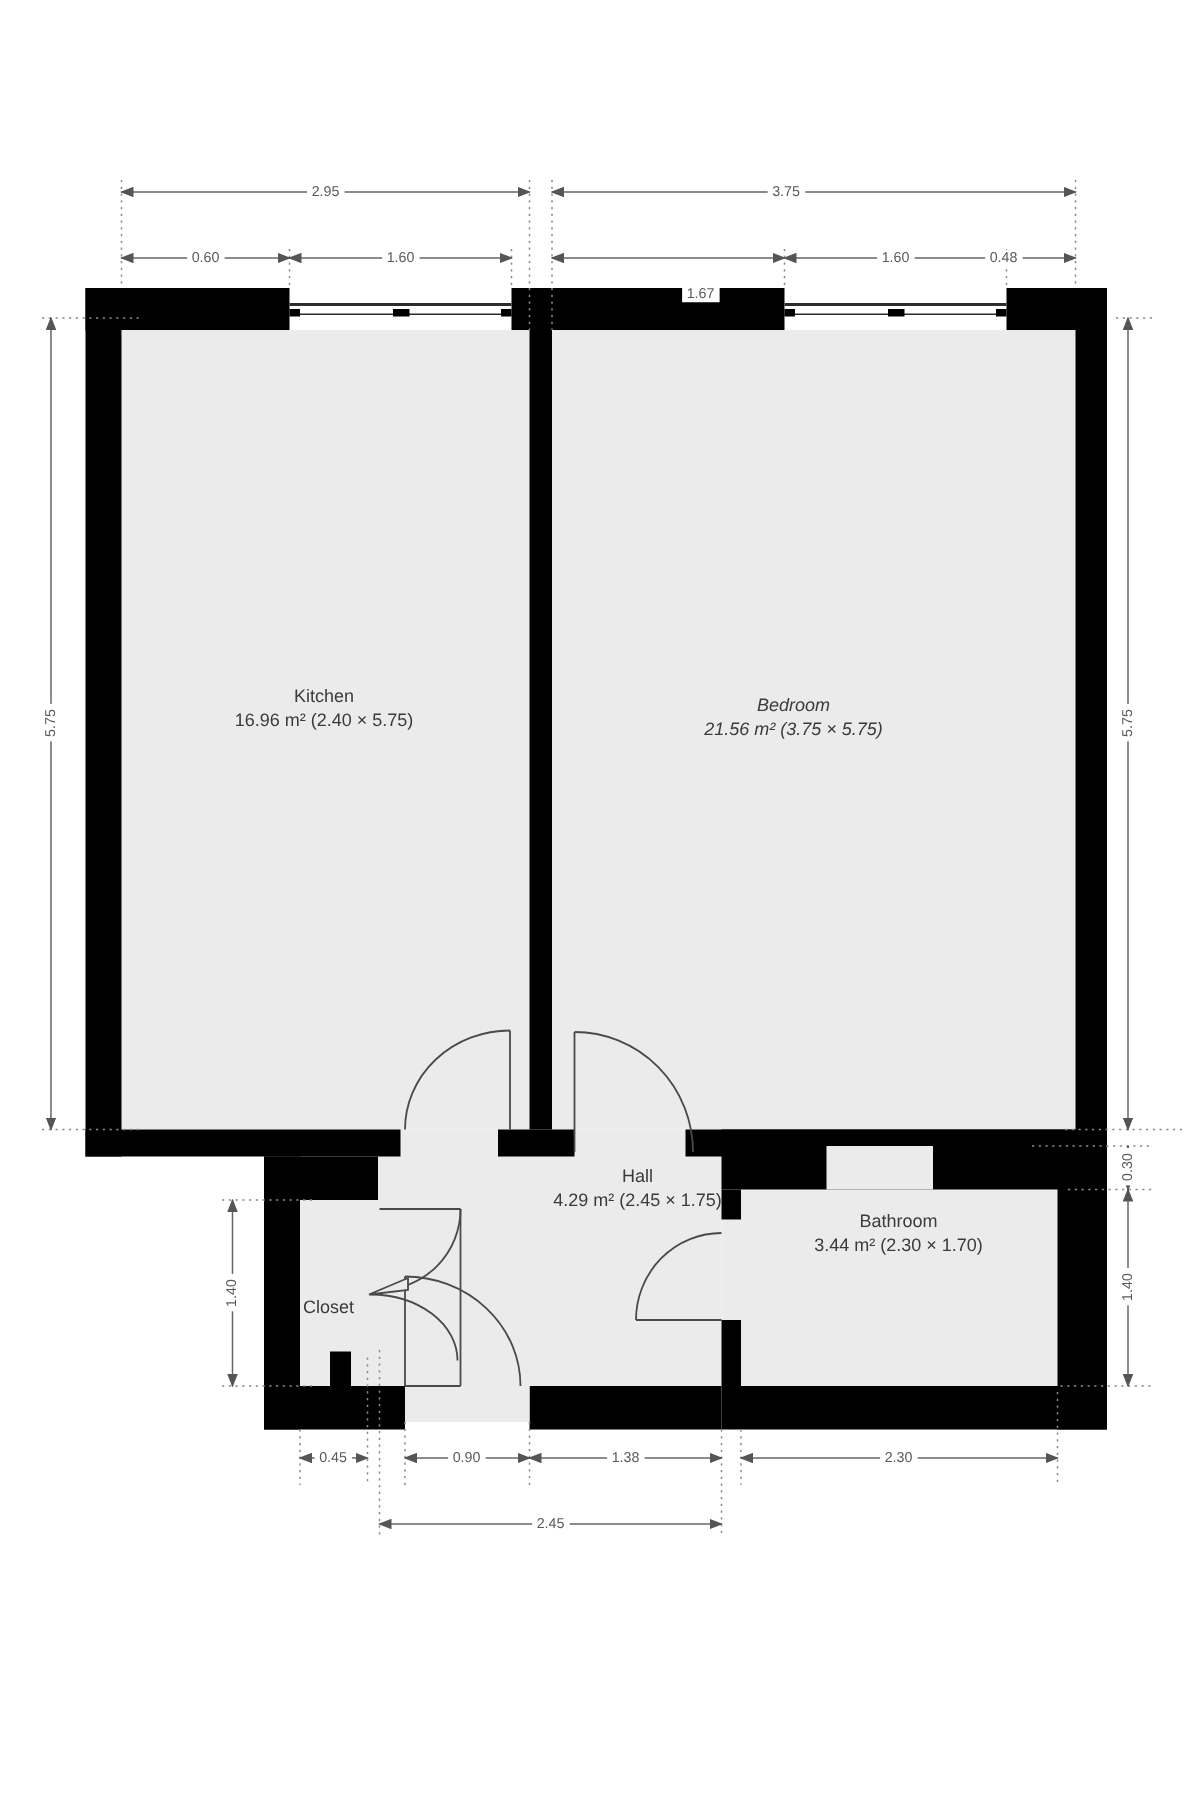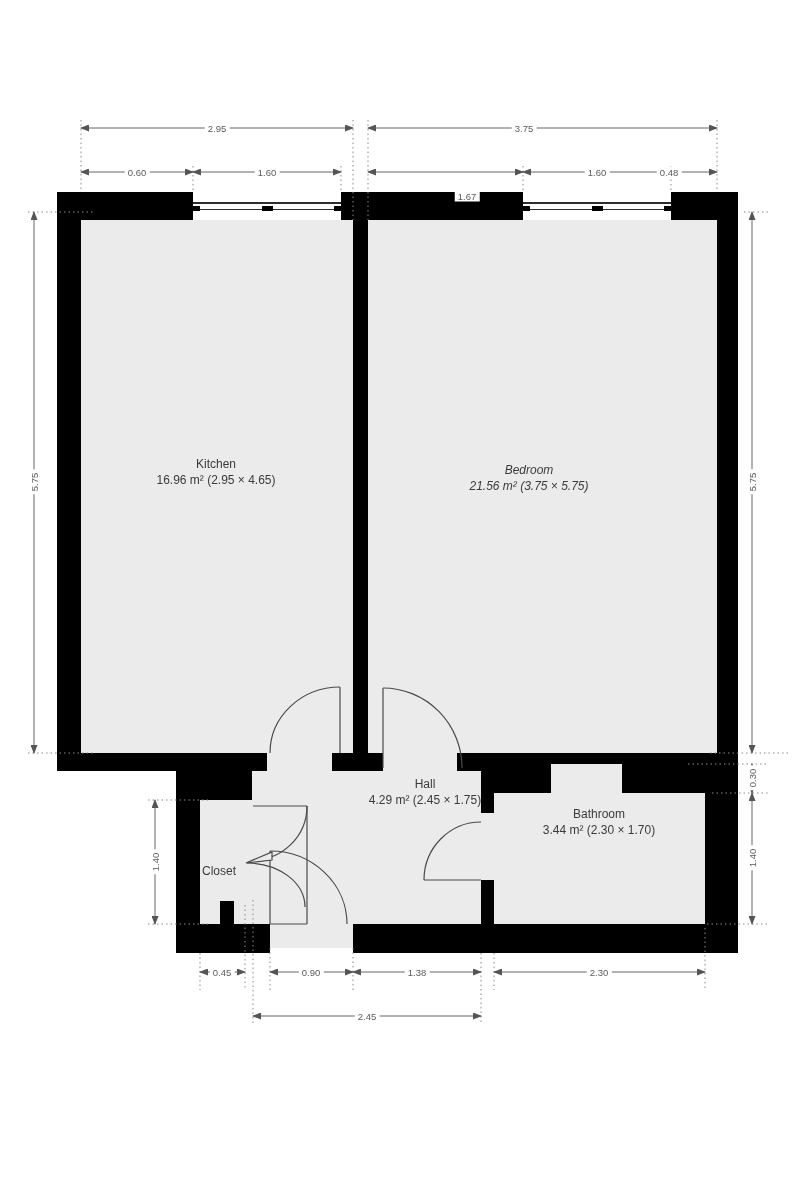--- a/index.html
+++ b/index.html
@@ -163,21 +163,21 @@
   <span class="dlabel vert" style="left:752px;top:858px;">1.40</span>
   <span class="dlabel vert" style="left:155px;top:862px;">1.40</span>
   <span class="dlabel" style="left:222px;top:972px;">0.45</span>
   <span class="dlabel" style="left:311px;top:972px;">0.90</span>
   <span class="dlabel" style="left:417px;top:972px;">1.38</span>
   <span class="dlabel" style="left:599px;top:972px;">2.30</span>
   <span class="dlabel" style="left:367px;top:1016px;">2.45</span>
 
   <div class="rlabel" style="left:216px;top:472px;">
     <div>Kitchen</div>
-    <div>16.96 m² (2.95 × 4.65)</div>
+    <div>16.96 m² (2.40 × 5.75)</div>
   </div>
   <div class="rlabel" style="left:529px;top:478px;font-style:italic;">
     <div>Bedroom</div>
     <div>21.56 m² (3.75 × 5.75)</div>
   </div>
   <div class="rlabel" style="left:385px;top:792px;margin-left:40px;">
     <div>Hall</div>
     <div>4.29 m² (2.45 × 1.75)</div>
   </div>
   <div class="rlabel" style="left:219px;top:871px;">

